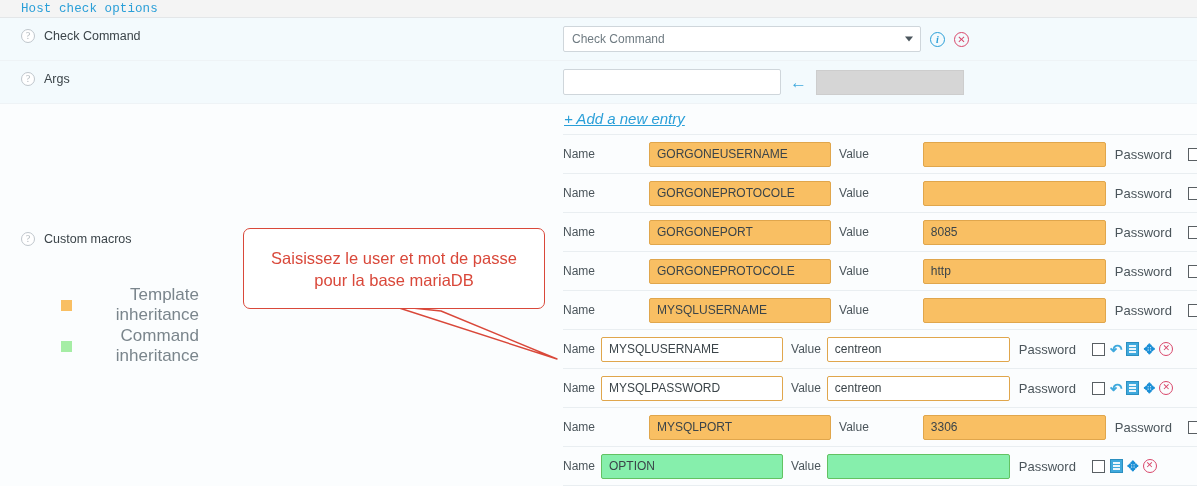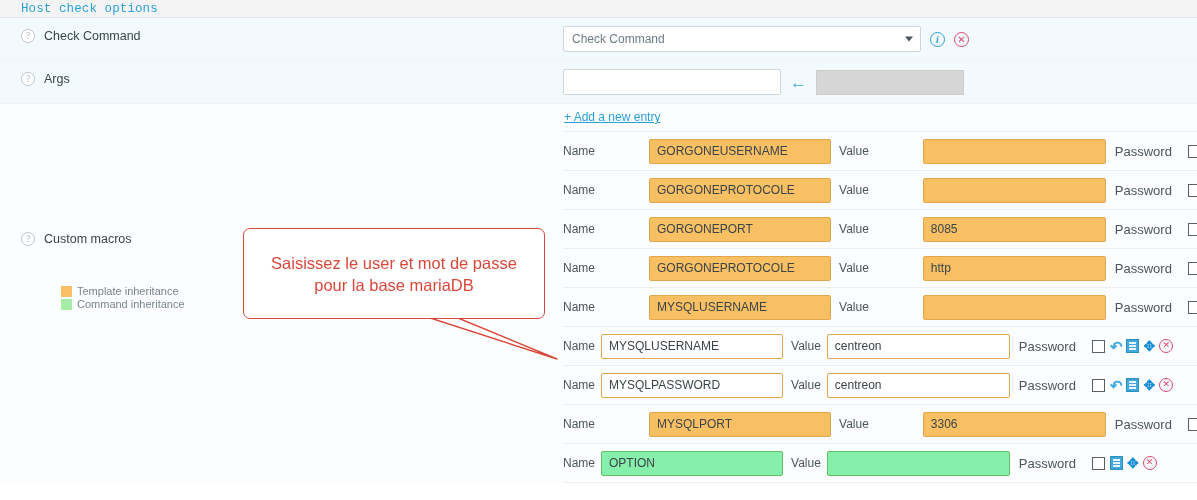--- a/index.html
+++ b/index.html
@@ -131,28 +131,29 @@
     margin-left: 22px;
     margin-top: 22px;
     background: #fbfdfe;
     padding: 2px 6px;
     position: absolute;
     left: 12px; top: 28px;
     width: 150px;
   }
   .legend-row { display: flex; align-items: center; margin: 1px 0; }
   .swatch { width: 11px; height: 11px; margin-right: 5px; flex:0 0 11px; }
-  .legend-label { font-size: 11px; color: #7a858c; text-align: right; }
+  .legend-label { font-size: 17px; color: #7a858c; text-align: right; }
 
   .macro-right { flex: 1 1 auto; background: #fbfdfe; padding-left: 8px; }
 
   .addlink {
-    color: #2a9fd8; font-size: 12px;
+    color: #2a9fd8; font-size: 15px;
     padding: 6px 0 7px 1px;
     display: inline-block;
+    font-style: italic;
   }
   .addrow { border-bottom: 1px solid #e9eef1; }
 
   .mrow {
     display: flex; align-items: center;
     height: 39px;
     border-bottom: 1px solid #e9eef1;
   }
   .mrow .tag {
     font-size: 12px; color: #4b555b;
@@ -207,21 +208,21 @@
     width: 14px; height: 14px; border-radius: 50%;
     border: 1.4px solid #d9476b; color: #d9476b;
     font-size: 9px; line-height: 11px; text-align:center;
     display:inline-block;
   }
 
   
   .callout {
     position: absolute;
     left: 243px; top: 228px;
-    width: 302px; height: 91px;
+    width: 302px; height: 81px;
     border: 1.6px solid #d9483a;
     border-radius: 7px;
     background: #ffffff;
     z-index: 20;
     display: flex; align-items: center; justify-content: center;
   }
   .callout-text {
     color: #d9483a;
     font-size: 16.5px;
     line-height: 22px;

